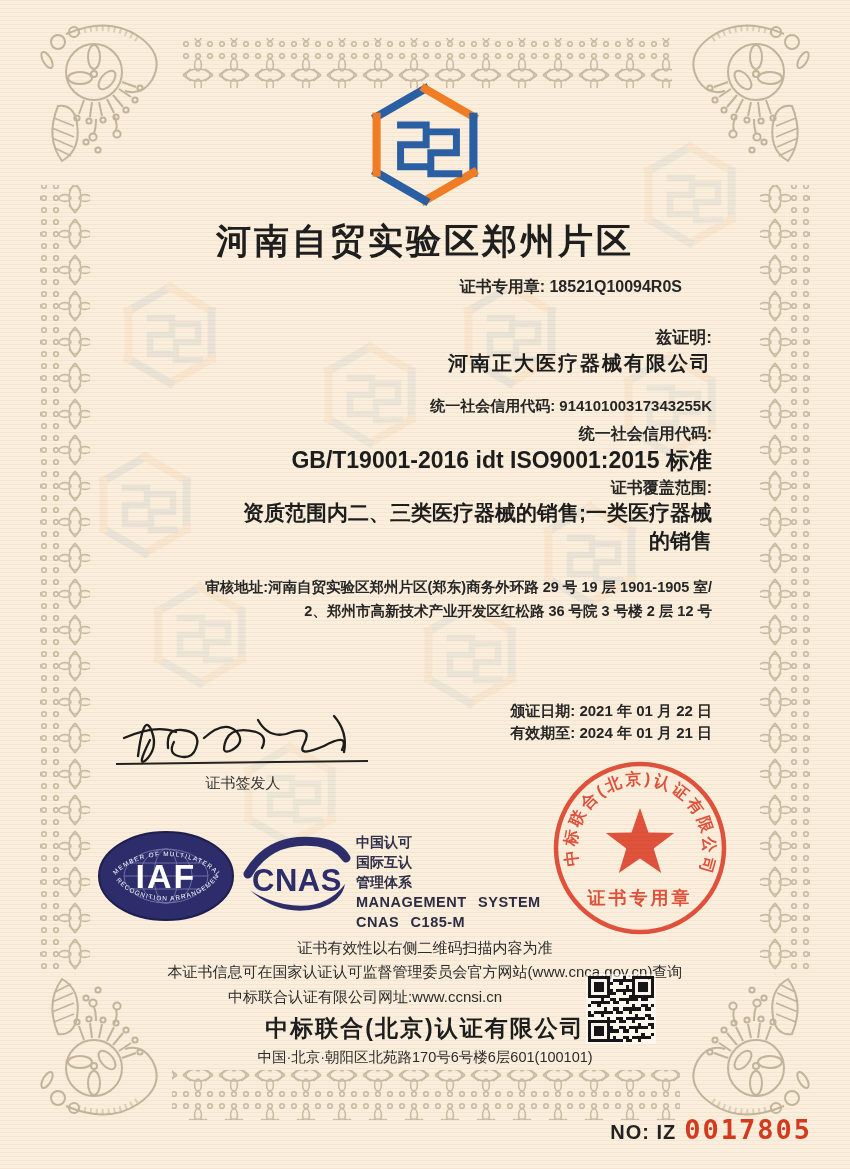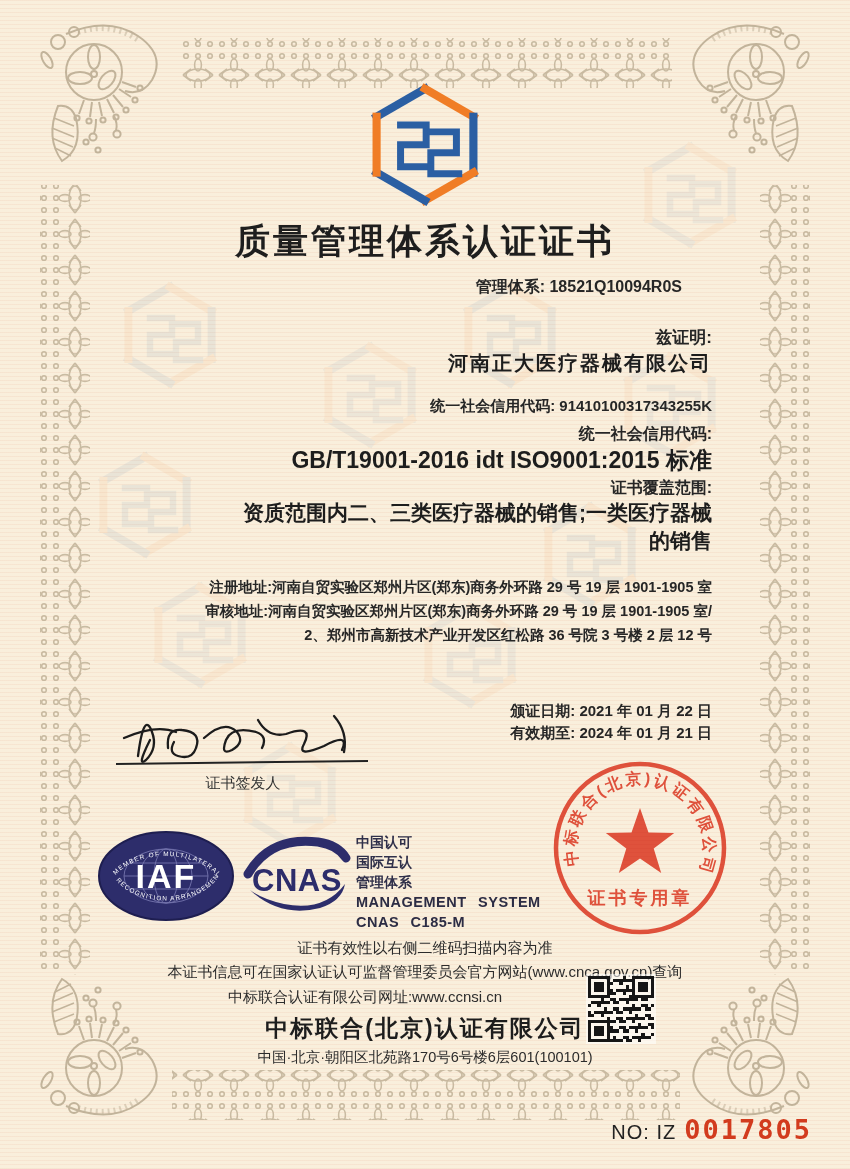--- a/index.html
+++ b/index.html
@@ -30,21 +30,21 @@
   .signer-label{left:108px;top:774px;width:270px;text-align:center;font-size:15px;color:#333;}
   .acc-text{left:356px;top:832px;font-size:14px;line-height:20px;color:#30304a;font-weight:bold;}
   .acc-text .en{font-size:14.5px;letter-spacing:.5px;word-spacing:7px;font-weight:bold;color:#2c2c44;}
   .foot1{left:0;right:0;top:939px;text-align:center;font-size:15px;color:#2c2c2c;}
   .foot2{left:0;right:0;top:963px;text-align:center;font-size:15px;color:#2c2c2c;}
   .foot3{left:60px;right:180px;top:988px;text-align:center;font-size:15px;color:#2c2c2c;}
   .issuer{left:0;right:0;top:1013px;text-align:center;font-size:23px;font-weight:bold;
           letter-spacing:2px;color:#1d1d1d;}
   .issuer-addr{left:0;right:0;top:1048px;text-align:center;font-size:14.5px;color:#2c2c2c;}
   .serial{right:38px;top:1114px;display:flex;align-items:baseline;gap:8px;}
-  .serial .pre{font-size:20px;font-weight:400;color:#222;letter-spacing:1px;}
+  .serial .pre{font-size:20px;font-weight:700;color:#222;letter-spacing:1px;}
   .serial .num{font-size:27px;color:#d23b1e;font-family:"DejaVu Sans Mono",monospace;
                letter-spacing:2px;font-weight:bold;}
   
   #qr{left:586px;top:974px;width:70px;height:70px;display:grid;
       grid-template-rows:repeat(21,1fr);grid-template-columns:repeat(21,1fr);
       background:rgba(255,255,255,.55);padding:2px;box-sizing:border-box;}
   #qr i{background:#161616;}
 </style>
 </head>
 <body>
@@ -152,24 +152,24 @@
       <path d="M50,5 L91.6,29" stroke="#f07d26"></path>
       <path d="M91.6,29 L91.6,77" stroke="#2b5fa3"></path>
       <path d="M91.6,77 L50,101" stroke="#f07d26"></path>
       <path d="M50,101 L8.4,77" stroke="#2b5fa3"></path>
       <path d="M8.4,77 L8.4,29" stroke="#f07d26"></path>
       <path d="M29,36 H51 V53 H29 V72 H53" stroke="#2b5fa3" stroke-width="6"></path>
       <path d="M55,42 H77 V60 H55 V78 H79" stroke="#2b5fa3" stroke-width="6"></path>
     </g>
   </svg>
 
-  <div class="abs title">质量管理体系认证证书</div>
+  <div class="abs title">河南自贸实验区郑州片区</div>
 
   <div class="abs certno">
-    <span>管理体系:</span>
+    <span>证书专用章:</span>
     <span>18521Q10094R0S</span>
   </div>
 
   <div class="abs rblock attest">兹证明:</div>
 
   <div class="abs rblock company">河南正大医疗器械有限公司</div>
 
   <div class="abs rblock credit">
     <span>统一社会信用代码:</span>
     <span>91410100317343255K</span>
@@ -178,21 +178,20 @@
   <div class="abs rblock conform">统一社会信用代码:</div>
 
   <div class="abs rblock standard">GB/T19001-2016 idt ISO9001:2015 标准</div>
 
   <div class="abs rblock scopelab">证书覆盖范围:</div>
 
   <div class="abs rblock scope1">资质范围内二、三类医疗器械的销售;一类医疗器械</div>
   <div class="abs rblock scope2">的销售</div>
 
   <div class="abs rblock addr">
-    <div>注册地址:河南自贸实验区郑州片区(郑东)商务外环路 29 号 19 层 1901-1905 室</div>
     <div>审核地址:河南自贸实验区郑州片区(郑东)商务外环路 29 号 19 层 1901-1905 室/</div>
     <div>2、郑州市高新技术产业开发区红松路 36 号院 3 号楼 2 层 12 号</div>
   </div>
 
   <div class="abs rblock dates">
     <div>
       <span>颁证日期:</span>
       <span>2021 年 01 月 22 日</span>
     </div>
     <div>

